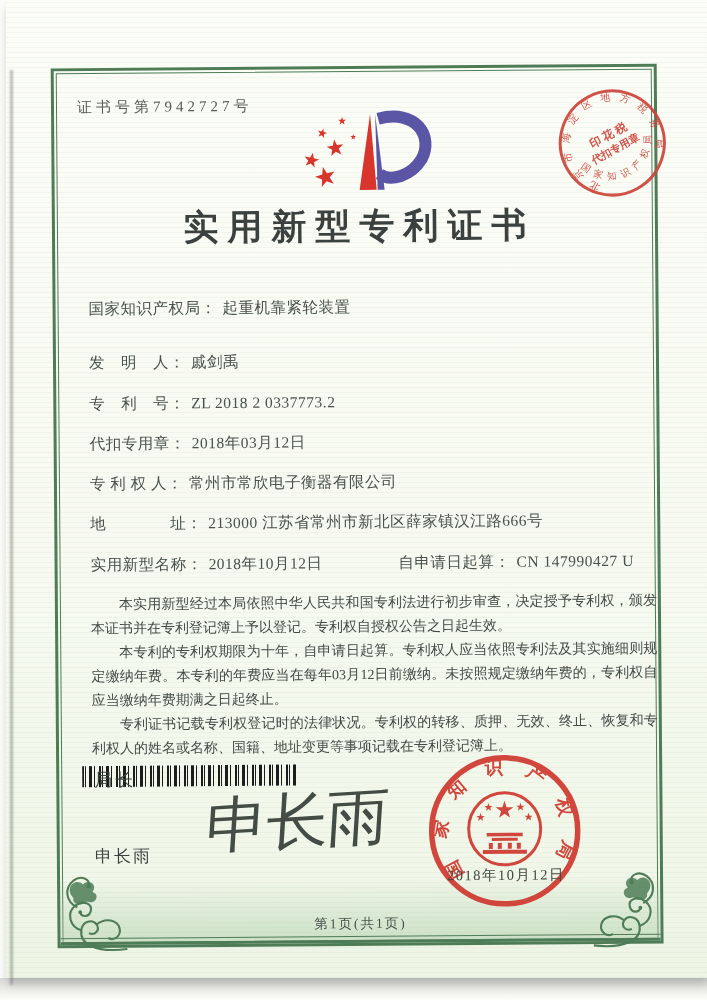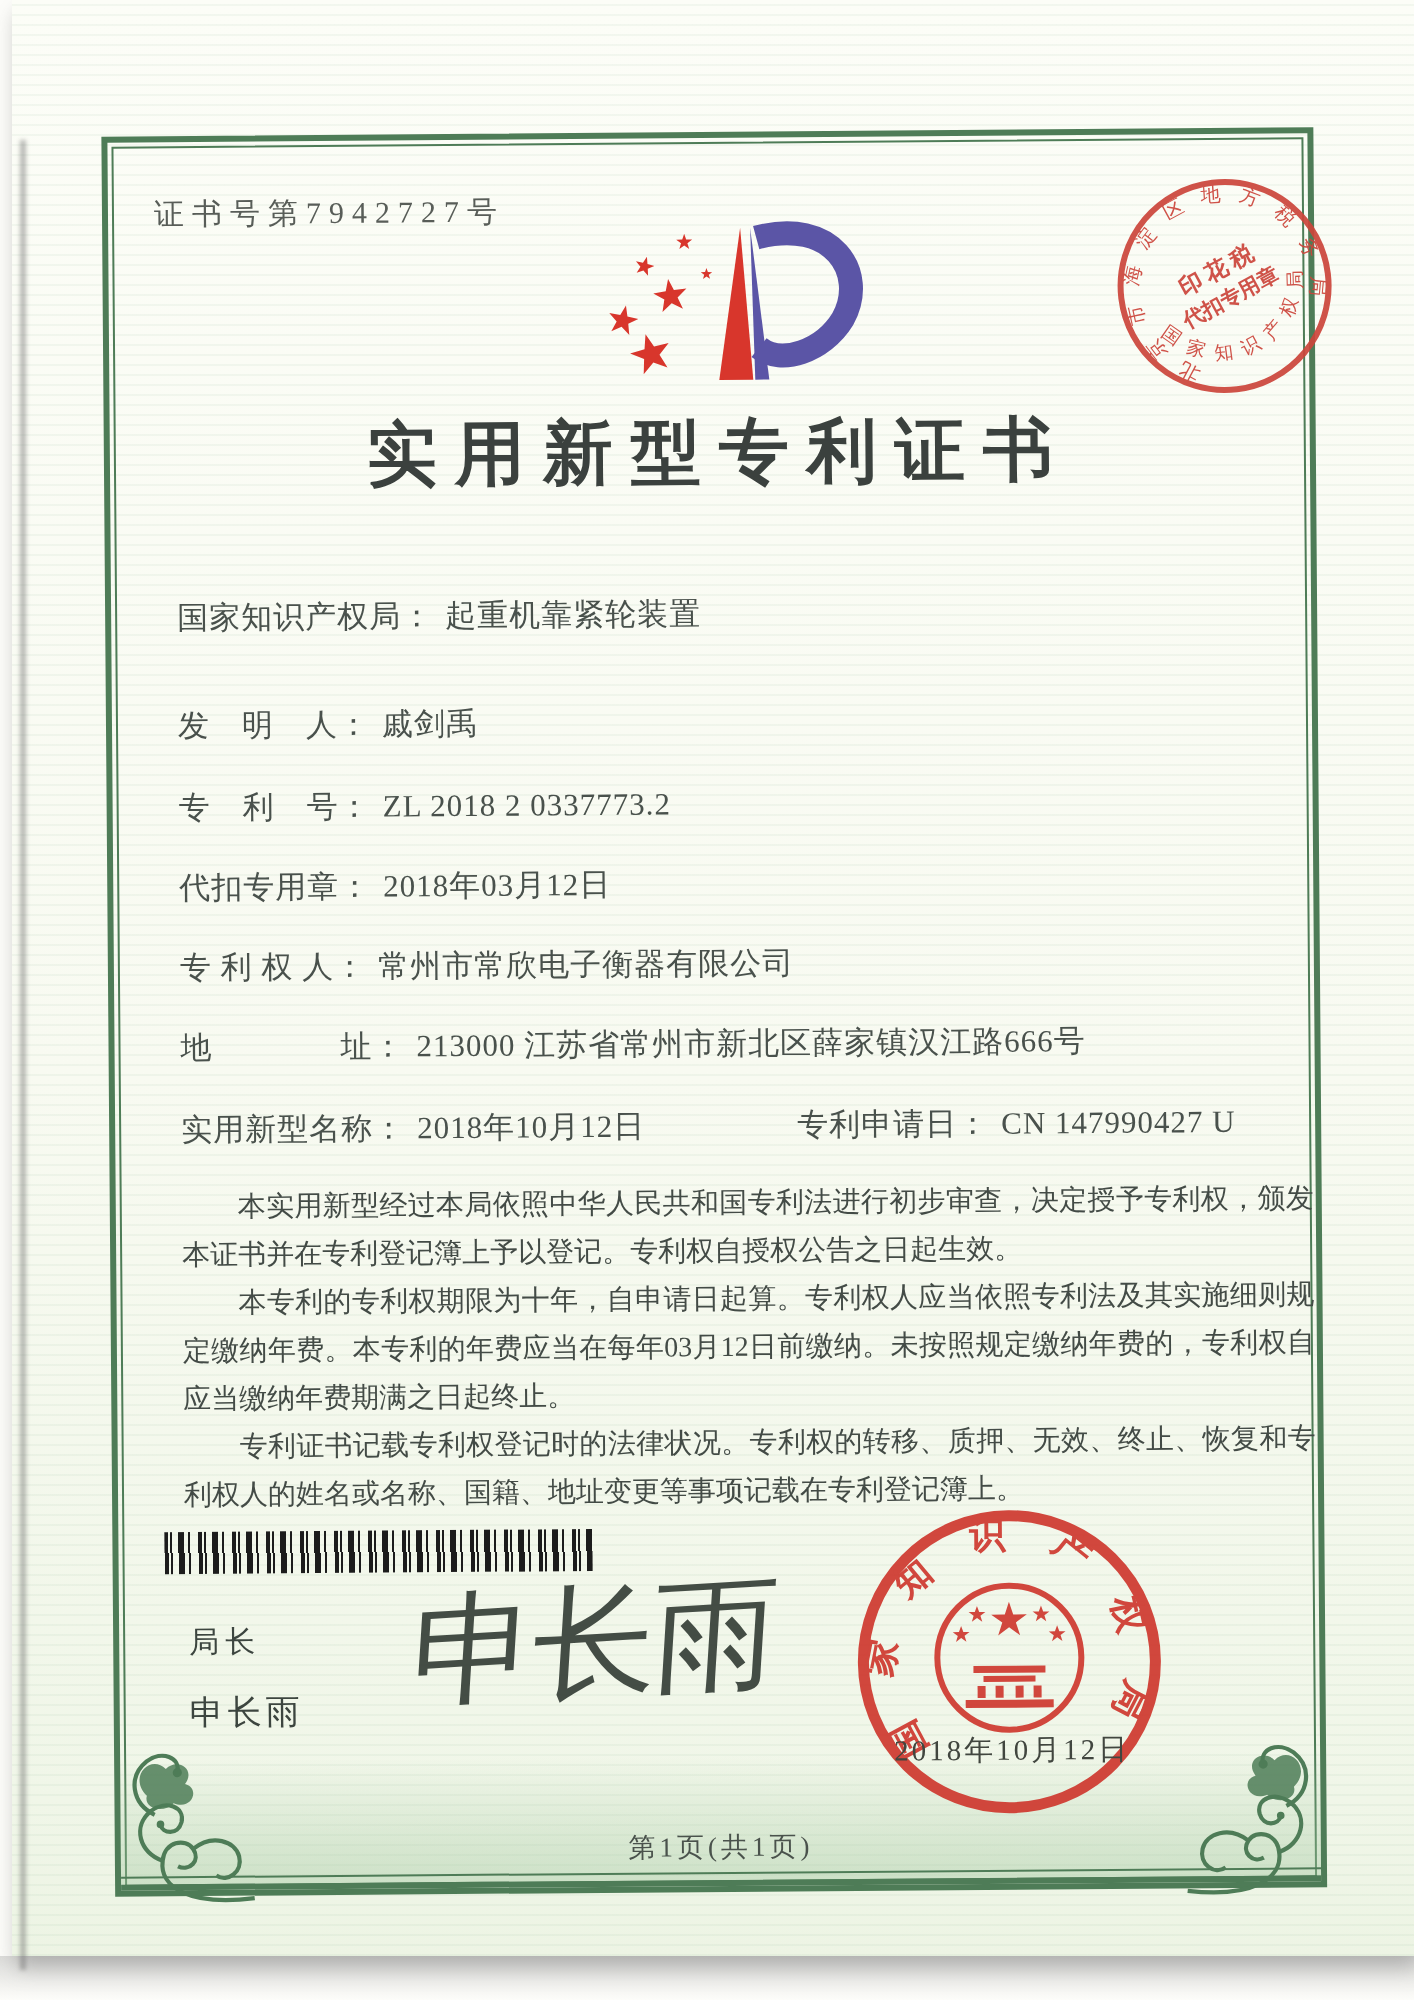--- a/index.html
+++ b/index.html
@@ -30,21 +30,21 @@
     font-size:35px;font-weight:bold;letter-spacing:9px;text-indent:9px;color:#3b413e;}
 
   .frow{position:absolute;left:84px;font-size:15.5px;color:#49514c;letter-spacing:.5px;white-space:nowrap;}
   .frow .val{margin-left:6px;}
   .paras{position:absolute;left:84px;top:591px;width:566px;font-size:14px;line-height:1.72;
     color:#434b46;text-align:justify;}
   .paras p{margin:0;text-indent:2em;}
 
   .barcode{position:absolute;left:74px;top:764px;width:214px;height:21px;
     background:repeating-linear-gradient(90deg,#1c1c1c 0 2px,transparent 2px 3px,#1c1c1c 3px 4px,transparent 4px 7px,#1c1c1c 7px 10px,transparent 10px 12px,#1c1c1c 12px 13px,transparent 13px 17px);}
-  .director-title{position:absolute;left:86px;top:810px;font-size:15px;color:#3c453f;letter-spacing:3px;}
+  .director-title{position:absolute;left:86px;top:766px;font-size:18px;color:#3c453f;letter-spacing:3px;}
   .director-name{position:absolute;left:86px;top:843px;font-size:17px;color:#3c453f;letter-spacing:2px;}
   .signature{position:absolute;left:198px;top:778px;width:220px;font-size:62px;color:#323b34;
     transform:skewX(-7deg) rotate(-3deg);letter-spacing:-2px;font-family:"DejaVu Serif",serif;opacity:.9;}
 
   .main-seal{position:absolute;left:416px;top:750px;width:160px;height:170px;}
   .main-seal svg{position:absolute;inset:0;opacity:.93;}
   .seal-date{position:absolute;left:22px;top:117px;font-size:14.5px;color:#41463f;letter-spacing:1.5px;white-space:nowrap;}
   .corner-seal{position:absolute;left:548px;top:84px;width:122px;height:122px;transform:rotate(-28deg);opacity:.92;}
 
   .footer{position:absolute;left:48px;width:606px;top:915px;text-align:center;
@@ -124,21 +124,21 @@
       <div class="frow" style="top:472px">
         <span>专 利 权 人：</span><span class="val">常州市常欣电子衡器有限公司</span>
       </div>
       <div class="frow" style="top:512px">
         <span>地　　　　址：</span><span class="val">213000 江苏省常州市新北区薛家镇汉江路666号</span>
       </div>
       <div class="frow" style="top:553px">
         <span>实用新型名称：</span><span class="val">2018年10月12日</span>
       </div>
       <div class="frow" style="top:553px;left:392px">
-        <span>专利申请日：</span><span class="val">CN 147990427 U</span>
+        <span>自申请日起算：</span><span class="val">CN 147990427 U</span>
       </div>
 
       <div class="paras">
         <p>本实用新型经过本局依照中华人民共和国专利法进行初步审查，决定授予专利权，颁发本证书并在专利登记簿上予以登记。专利权自授权公告之日起生效。</p>
         <p>本专利的专利权期限为十年，自申请日起算。专利权人应当依照专利法及其实施细则规定缴纳年费。本专利的年费应当在每年03月12日前缴纳。未按照规定缴纳年费的，专利权自应当缴纳年费期满之日起终止。</p>
         <p>专利证书记载专利权登记时的法律状况。专利权的转移、质押、无效、终止、恢复和专利权人的姓名或名称、国籍、地址变更等事项记载在专利登记簿上。</p>
       </div>
 
       <div class="barcode"></div>
 

